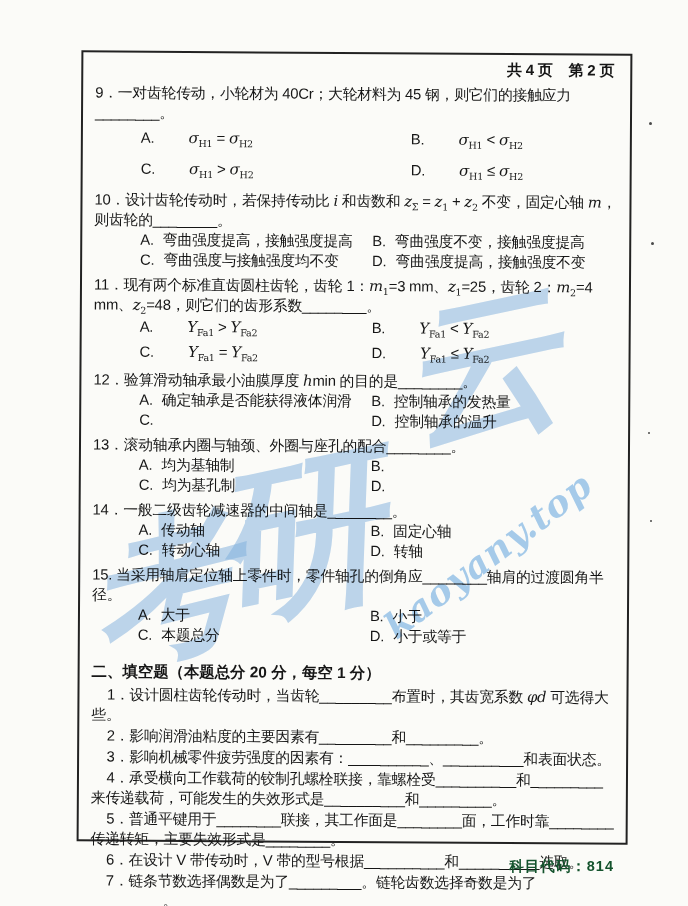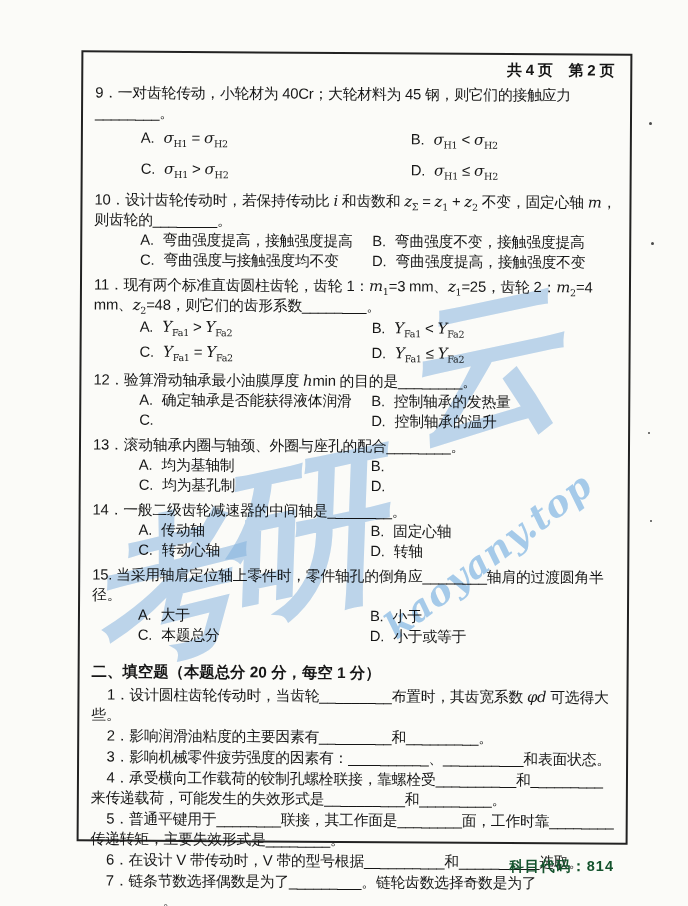--- a/index.html
+++ b/index.html
@@ -22,21 +22,21 @@
   .stem{margin-top:5px;}
   .opt-row{display:flex;align-items:baseline;padding-left:46px;}
   .opt{display:flex;align-items:baseline;}
   .opt.left{width:232px;flex:none;}
   .frm .opt.left{width:270px;}
   .frm{padding:5px 0 6px 46px;}
   .q11f{padding:2px 0 3px 46px;}
   .letter{margin-right:9px;flex:none;}
   .it{font-family:"DejaVu Serif", serif;font-style:italic;}
   sub{font-size:9.5px;line-height:0;font-family:"DejaVu Serif", serif;}
-  .math{font-size:15px;}
+  .math{font-size:15px;margin-left:25px;}
   .sec-title{font-weight:bold;font-size:15.4px;margin-top:17px;margin-bottom:3px;letter-spacing:0;}
   .fitem{text-indent:1.05em;margin-top:1px;}
   .footer{
     position:absolute;right:74px;top:857px;
     font-weight:bold;font-size:14.5px;letter-spacing:1px;color:#14532d;
   }
   
   .watermark{position:absolute;inset:0;pointer-events:none;mix-blend-mode:multiply;z-index:5;}
   .wm-char{
     position:absolute;font-family:"DejaVu Serif", serif;font-style:italic;font-weight:bold;

